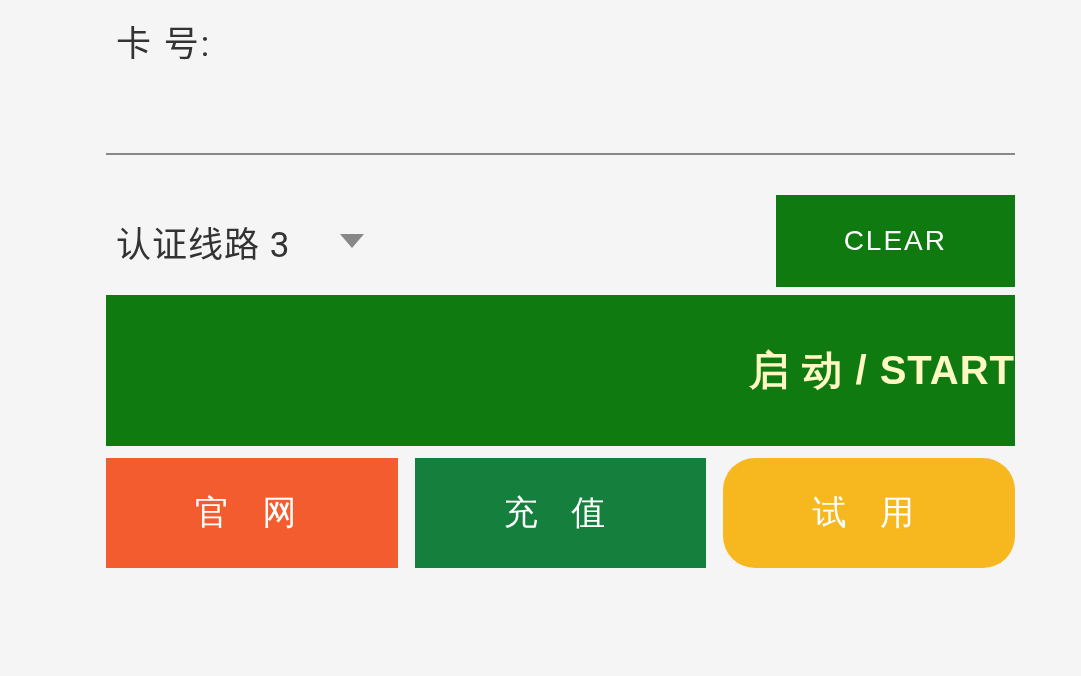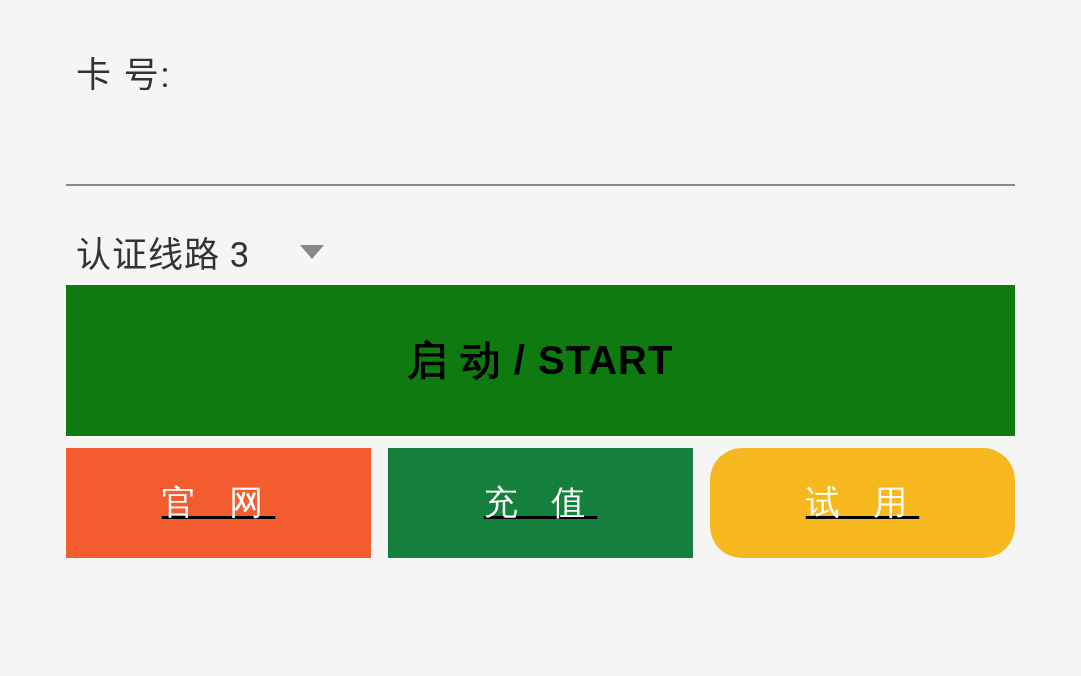--- a/index.html
+++ b/index.html
@@ -8,21 +8,22 @@
       box-sizing: border-box;
     }
     body {
       font-family: -apple-system, BlinkMacSystemFont, "Segoe UI", Roboto, "Helvetica Neue", Arial, "Noto Sans CJK SC", "Microsoft YaHei", sans-serif;
       background: #f5f5f5;
       width: 1081px;
       height: 676px;
       overflow: hidden;
     }
     .container {
-      padding: 36px 66px 0 66px;
+      padding: 5px 66px 0 66px;
+      margin-left: 40px;
     }
     .card-number-label {
       font-size: 35px;
       color: #333;
       font-weight: 400;
       letter-spacing: 2px;
       margin-top: 10px;
       margin-bottom: 8px;
       margin-left: 10px;
     }
@@ -67,33 +68,33 @@
       border: none;
       font-size: 28px;
       font-weight: 500;
       letter-spacing: 2px;
       padding: 30px 68px;
       cursor: pointer;
     }
     .start-button {
       width: 100%;
       background: #0f7a0f;
-      color: #000000;
+      color: #fef9c3;
       border: none;
       font-size: 40px;
       font-weight: 600;
       letter-spacing: 1px;
       padding: 48px 0;
       cursor: pointer;
       margin-bottom: 12px;
+      text-align: right;
     }
     .bottom-row {
       display: flex;
       gap: 17px;
-      text-decoration: underline;
     }
     .bottom-button {
       flex: 1;
       border: none;
       color: #fff;
       font-size: 34px;
       font-weight: 400;
       letter-spacing: 12px;
       padding: 32px 0;
       cursor: pointer;
@@ -114,20 +115,21 @@
 
 <div class="container">
   <div class="card-number-label">卡 号:</div>
   <input type="text" class="card-input" value="" style="">
 
   <div class="row">
     <div class="select-wrapper">
       <span class="select-text">认证线路 3</span>
       <span class="caret-icon"></span>
     </div>
+    <button class="clear-button">CLEAR</button>
   </div>
 
   <button class="start-button">启 动 / START</button>
 
   <div class="bottom-row">
     <button class="bottom-button btn-orange">官 网</button>
     <button class="bottom-button btn-lightgreen">充 值</button>
     <button class="bottom-button btn-amber">试 用</button>
   </div>
 </div>

